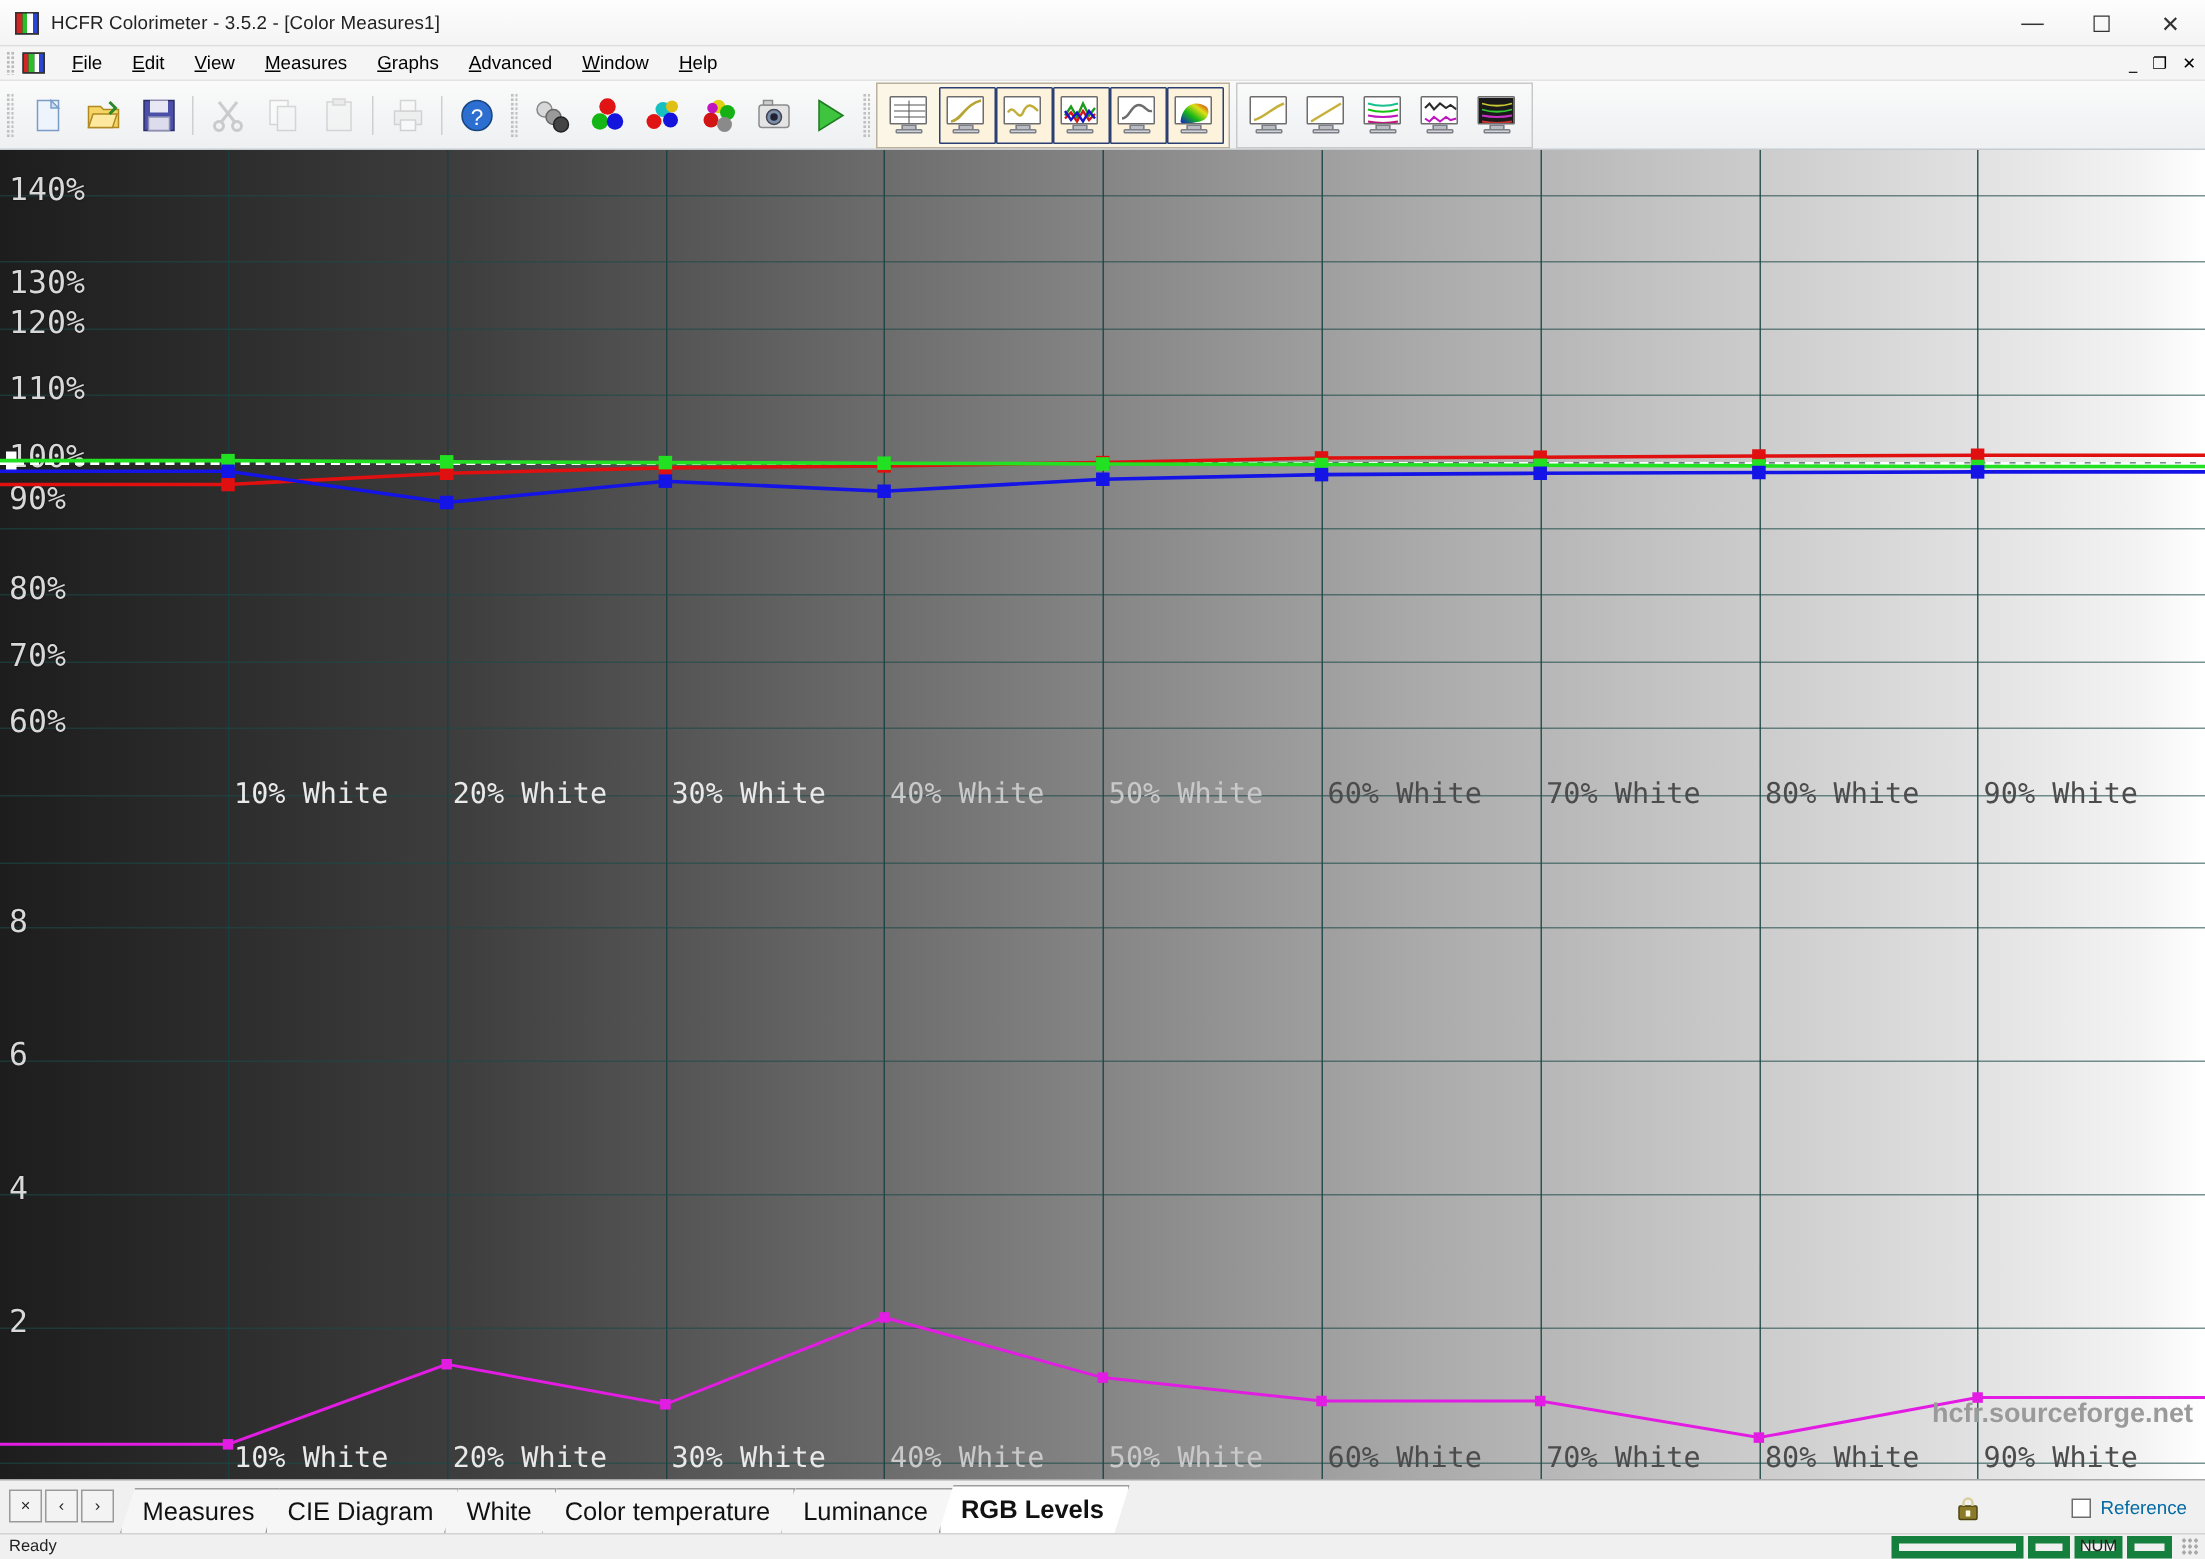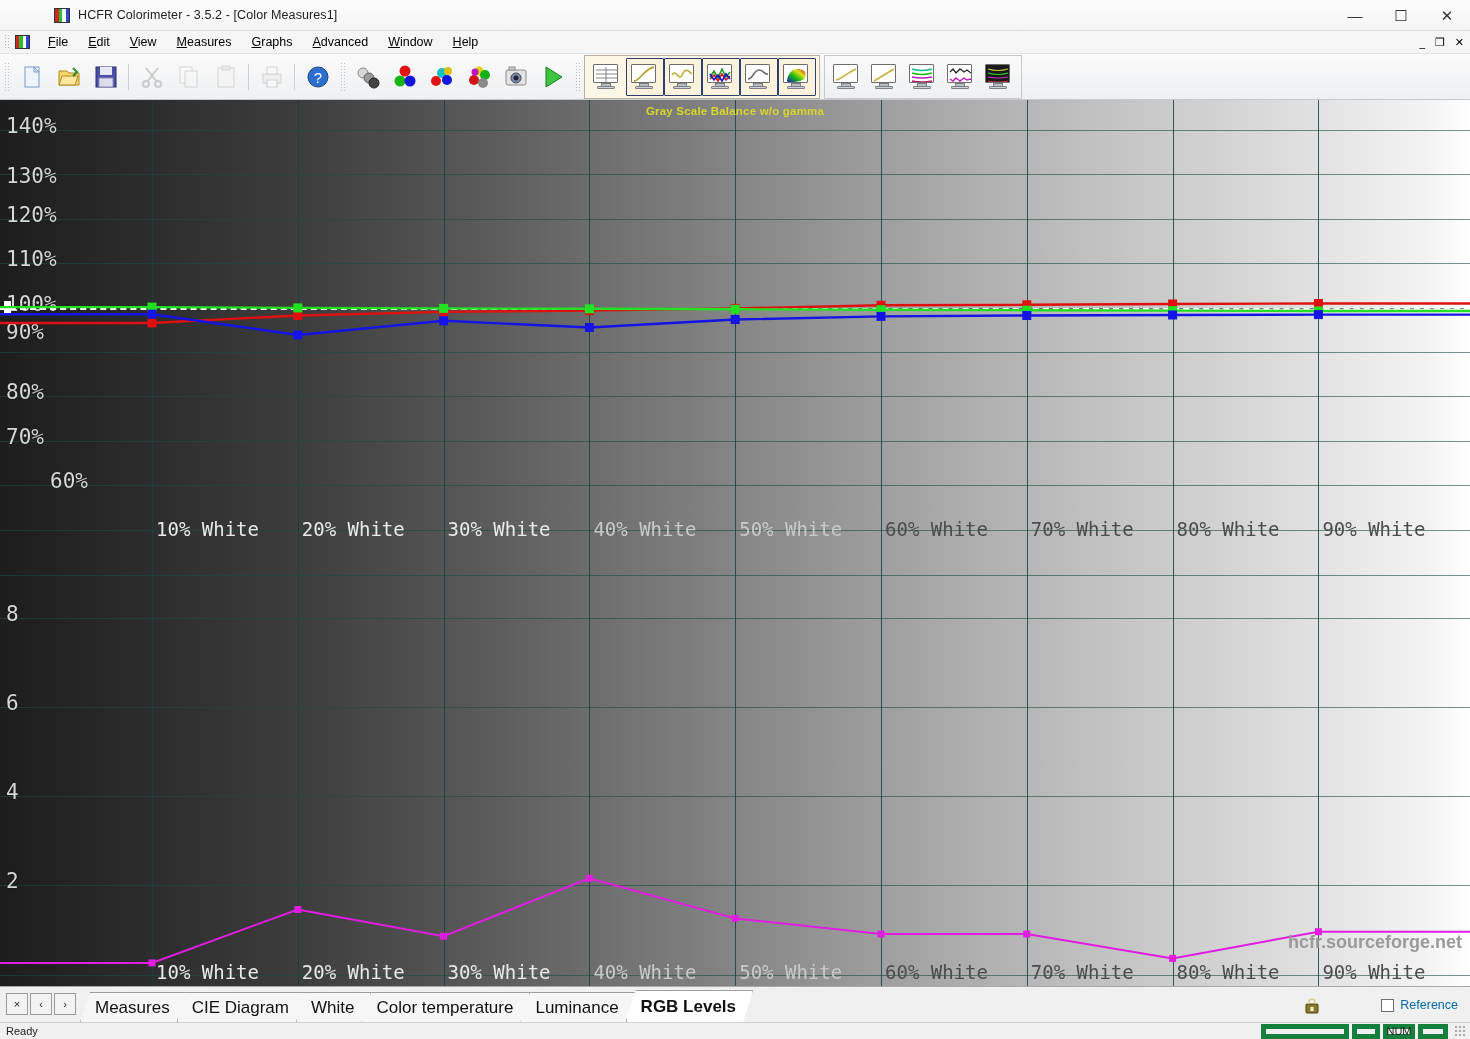--- a/index.html
+++ b/index.html
@@ -6,21 +6,21 @@
   html,body{
     width:1470px; height:1039px; overflow:hidden;
     font-family:"Liberation Sans", sans-serif;
     background:#f0f0f0;
   }
   
   #titlebar{
     position:absolute; left:0; top:0; width:1470px; height:31px;
     background:linear-gradient(#fdfdfd,#f4f4f4);
     border-bottom:1px solid #dcdcdc;
-    display:flex; align-items:center;padding-left:44px;
+    display:flex; align-items:center;
   }
   #app-logo{
     width:16px;height:15px;margin-left:10px;margin-right:8px;
     display:flex; border:1px solid #333; background:#111;
   }
   #app-logo i{flex:1;height:100%;display:block;}
   #title-text{font-size:12.5px;color:#222;letter-spacing:.1px;}
   .winbtn{
     width:46px;height:31px;display:flex;align-items:center;justify-content:center;
     font-size:15px;color:#333; cursor:default;
@@ -419,31 +419,30 @@
       <div class="hline" style="top: 341px;"></div>
       <div class="hline" style="top: 385px;"></div>
       <div class="hline" style="top: 518px;"></div>
       <div class="hline" style="top: 607px;"></div>
       <div class="hline" style="top: 696px;"></div>
       <div class="hline" style="top: 785px;"></div>
       <div class="hline" style="top: 430px;"></div>
       <div class="hline" style="top: 475px;"></div>
       <div class="hline" style="top: 875px;"></div>
     </div>
-  <div id="chart-title">Gray Scale Balance w/o gamma</div>
   <div id="ylabels">
       <div class="ylabel" style="top: 14px;">140%</div>
-      <div class="ylabel" style="top: 64px;">130%</div>
+      <div class="ylabel" style="top: 76px;">130%</div>
       <div class="ylabel" style="top: 102.75px;">120%</div>
       <div class="ylabel" style="top: 147.125px;">110%</div>
       <div class="ylabel" style="top: 191.5px;">100%</div>
       <div class="ylabel" style="top: 220px;">90%</div>
       <div class="ylabel" style="top: 280.25px;">80%</div>
       <div class="ylabel" style="top: 324.625px;">70%</div>
-      <div class="ylabel" style="top: 369px; margin-left: 44px;">60%</div>
+      <div class="ylabel" style="top: 369px;">60%</div>
       <div class="ylabel" style="top: 502px;">8</div>
       <div class="ylabel" style="top: 591px;">6</div>
       <div class="ylabel" style="top: 680px;">4</div>
       <div class="ylabel" style="top: 769px;">2</div>
     </div>
   <div id="patchlabels-top">
       <div class="patchlabel" style="left: 156px; top: 418px; color: rgb(233, 233, 233);">10% White</div>
       <div class="patchlabel" style="left: 301.8px; top: 418px; color: rgb(233, 233, 233);">20% White</div>
       <div class="patchlabel" style="left: 447.6px; top: 418px; color: rgb(233, 233, 233);">30% White</div>
       <div class="patchlabel" style="left: 593.4px; top: 418px; color: rgb(201, 201, 201);">40% White</div>

